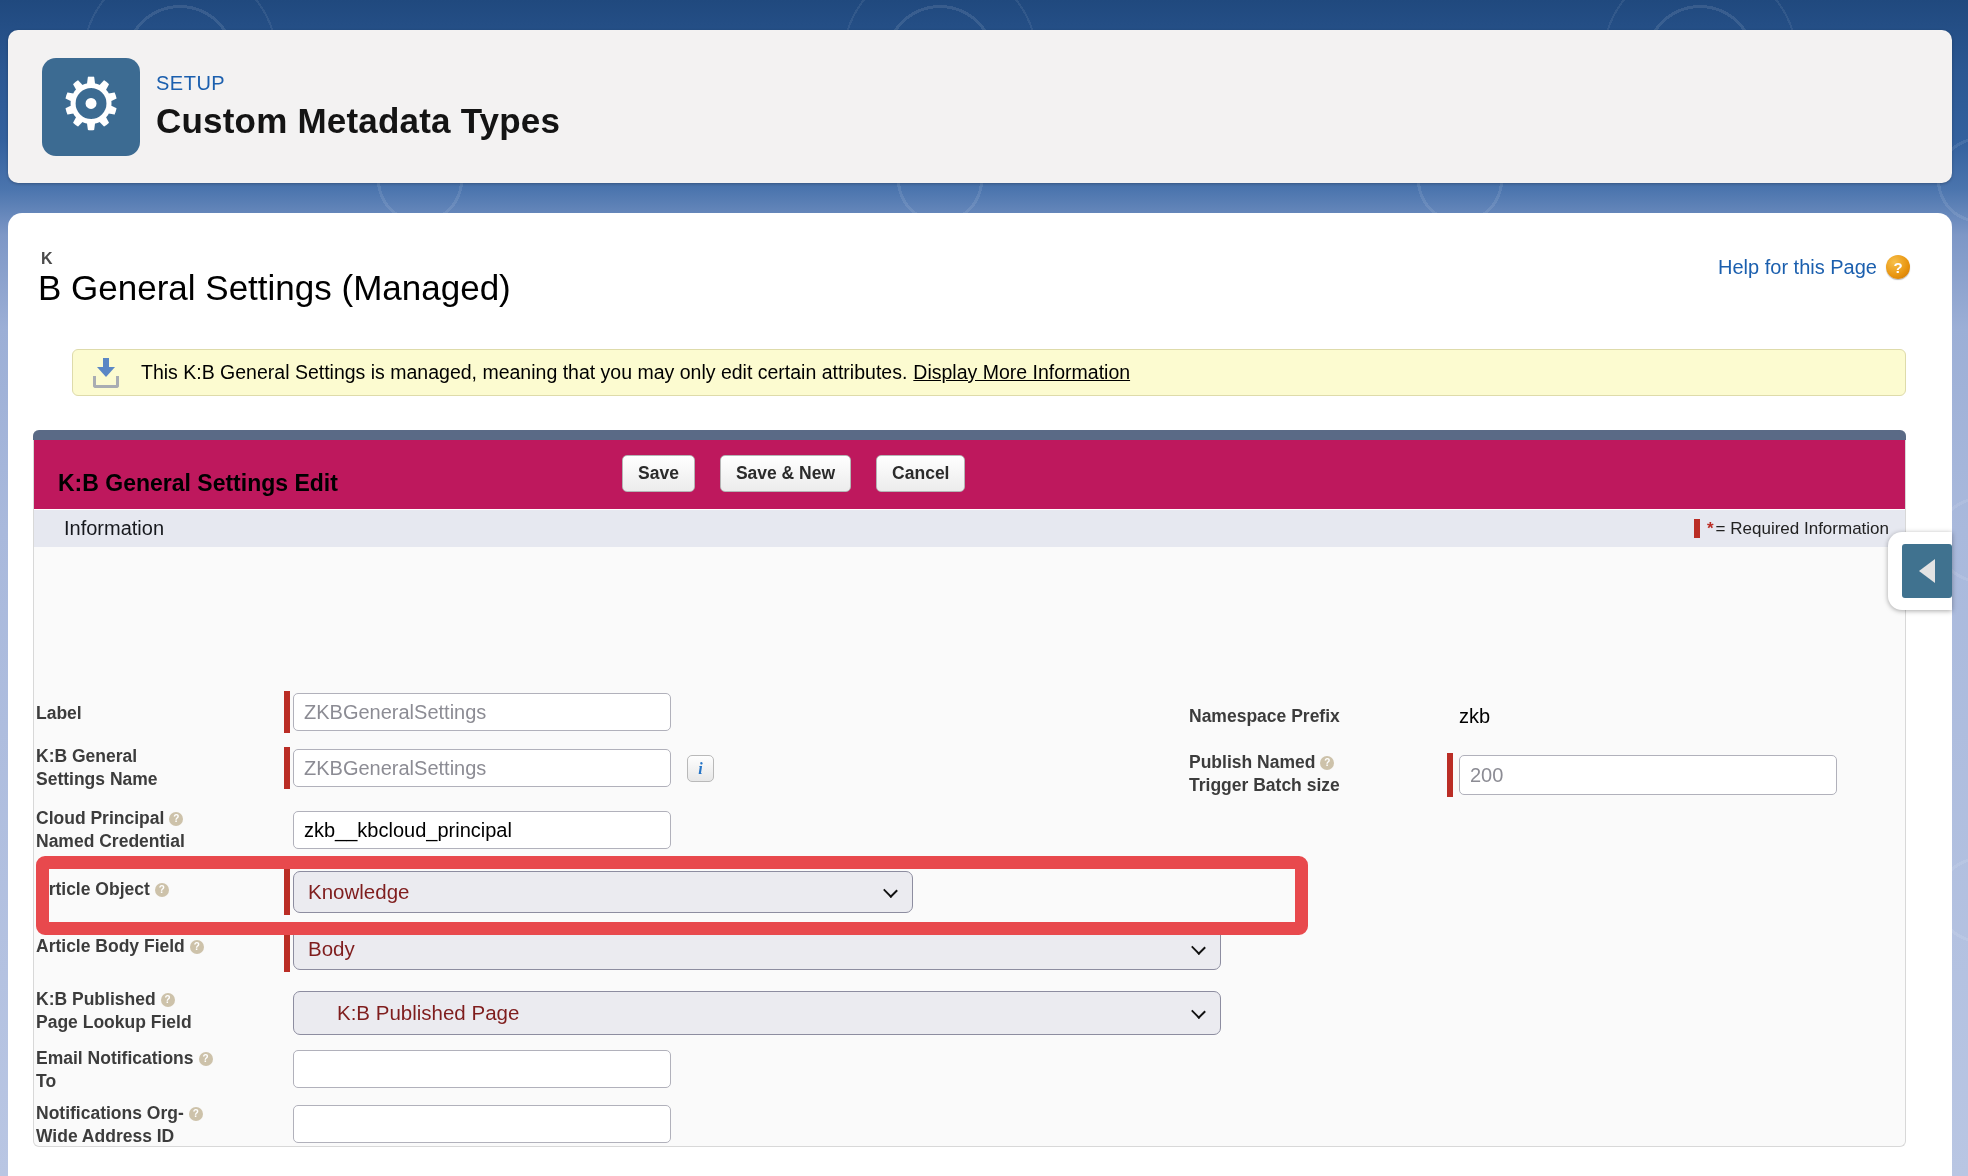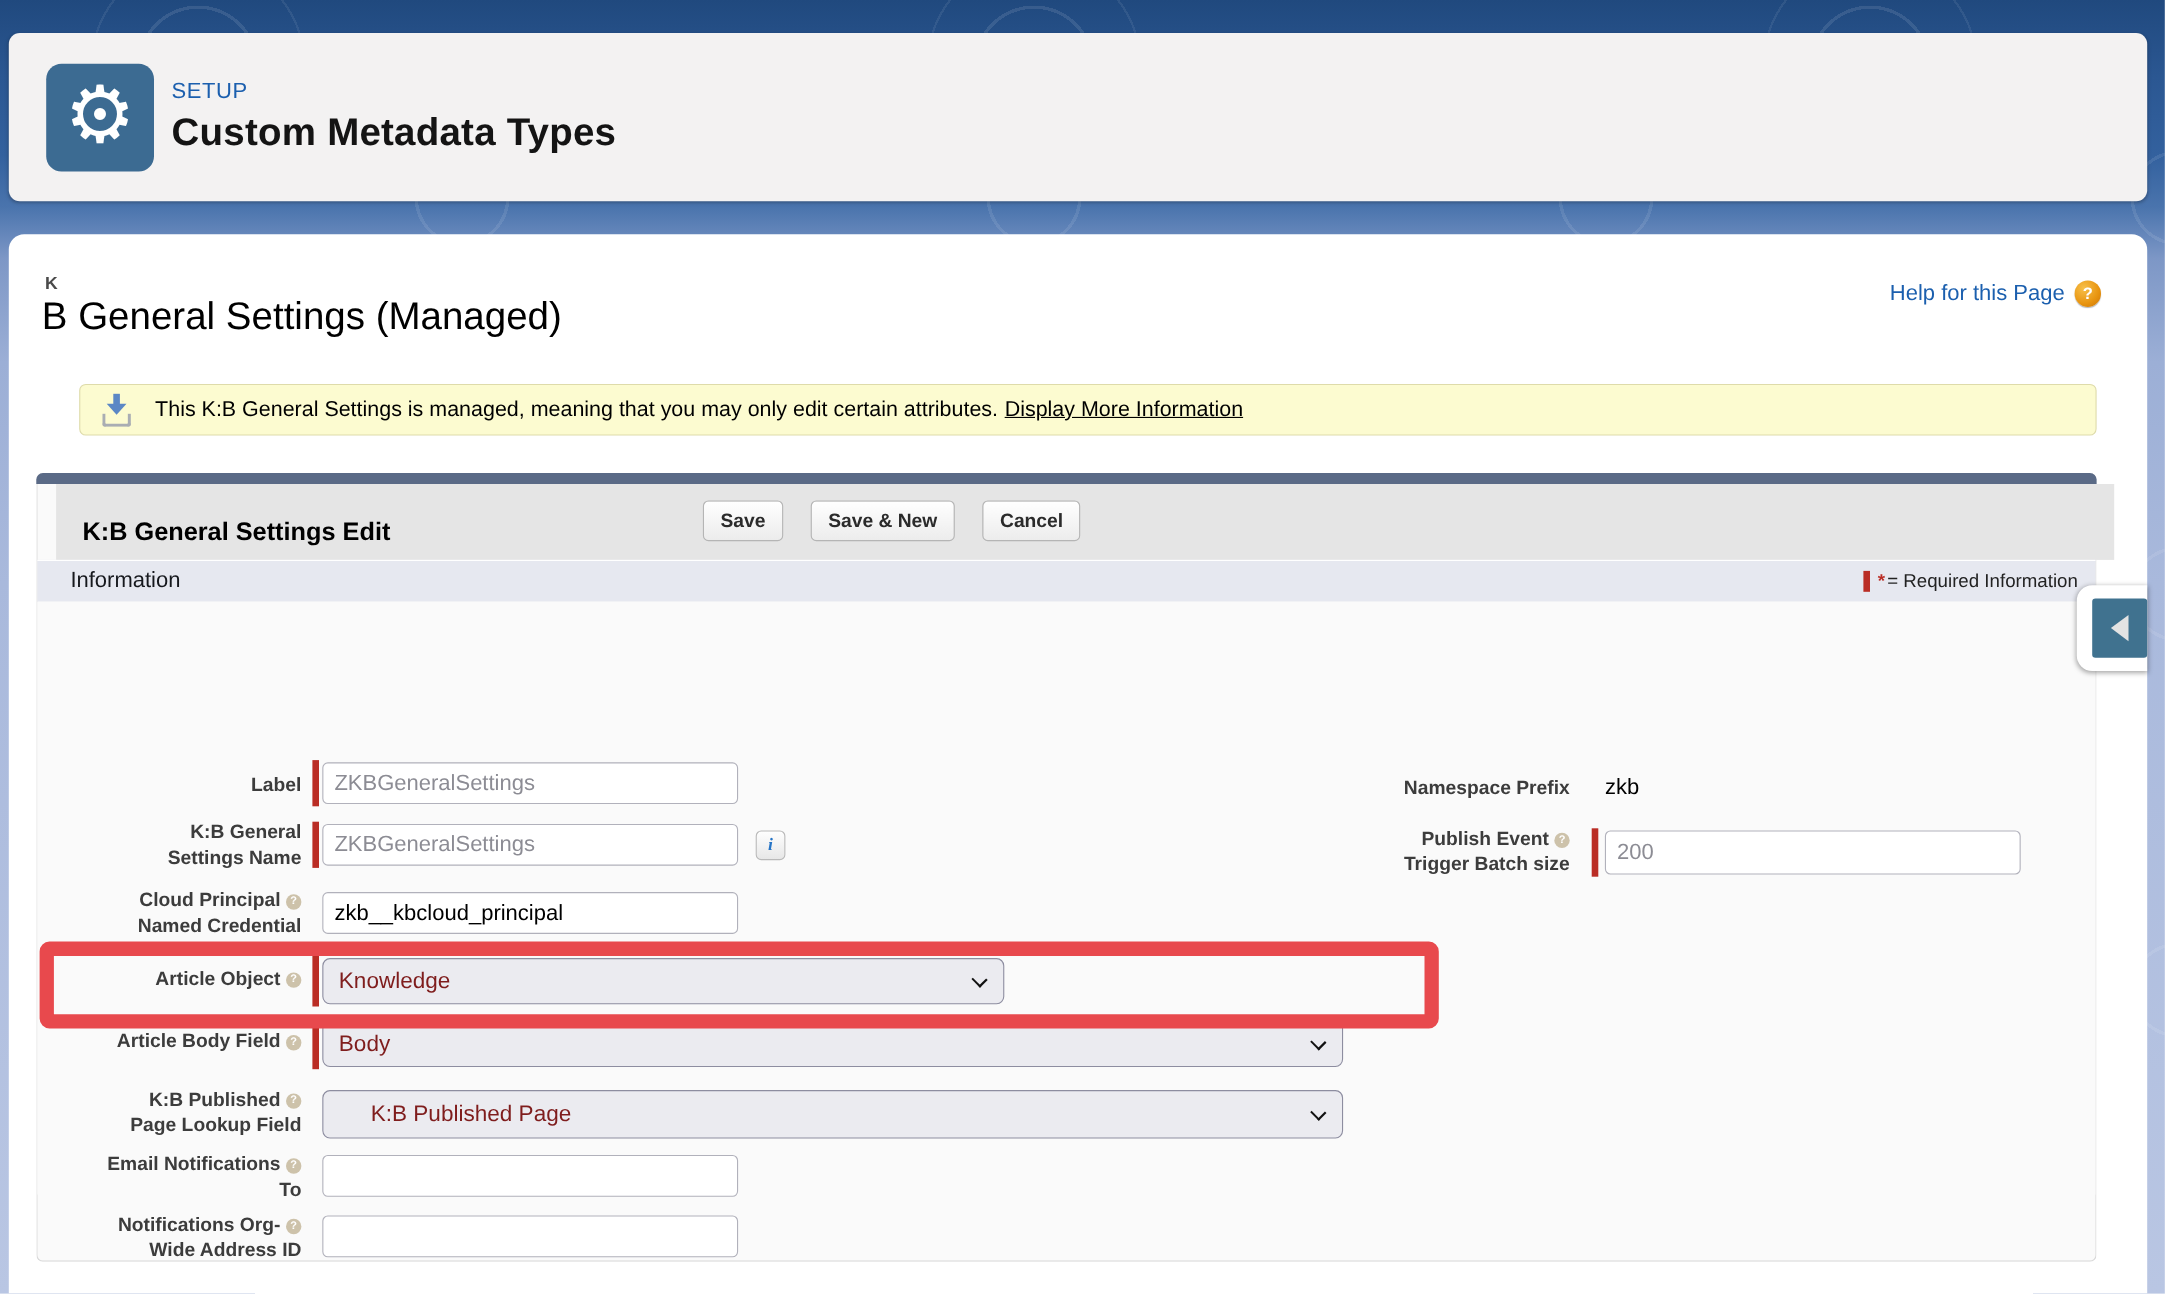--- a/index.html
+++ b/index.html
@@ -58,41 +58,41 @@
   .pkg-tray { position:absolute; left:0; bottom:0; width:26px; height:12px;
     border:3px solid #a9adb3; border-top:none; border-radius:0 0 3px 3px; }
   .banner-link { color:#000; text-decoration:underline; margin-left:6px; cursor:pointer; }
 
   
   .form-block {
     position:absolute; left:25px; top:217px; width:1873px; height:717px;
     background:#fafafa; border:1px solid #d8d8d8; border-top:none; border-radius:6px;
   }
   .form-topbar { position:absolute; left:-1px; top:0; width:1873px; height:10px; background:#5a6a86; border-radius:6px 6px 0 0; }
-  .form-header { position:absolute; left:17px; top:10px; width:100%; height:69px; background:#e5e5e5;text-decoration:underline; }
+  .form-header { position:absolute; left:0; top:10px; width:100%; height:69px; background:#be185d;text-decoration:underline; }
   .form-title { position:absolute; left:24px; top:30px; font-size:23px; font-weight:700; color:#000; }
   .btn-row { position:absolute; display:flex; gap:11px; }
   .btn {
     height:37px; padding:0 15px; font-family:"Liberation Sans",sans-serif;
     font-size:17.5px; font-weight:700; color:#2b2b2b;
     background:linear-gradient(#ffffff,#ececec); border:1px solid #b5b5b5; border-radius:5px; cursor:pointer;margin-left:14px;
   }
   .info-bar {
     position:absolute; left:0; top:79px; width:100%; height:38px; background:#e6e8f0;
     border-top:1px solid #ffffff; display:flex; align-items:center;
   }
   .info-title { font-size:20px; font-weight:400; color:#16181d; margin-left:30px; }
   .req-note { position:absolute; right:16px; display:flex; align-items:center; font-size:17px; color:#222; }
   .req-chip { display:inline-block; width:6px; height:19px; background:#ba2d25; margin-right:7px; }
   .star { color:#ba2d25; font-weight:700; margin-right:2px; }
 
   .form-body { position:absolute; left:0; top:117px; width:100%; height:539px; background:#fafafa; }
 
   .lbl, .lbl-r {
-    position:absolute; width:238px; text-align:right;
+    position:absolute; width:238px; 
     font-size:17.5px; font-weight:700; color:#3c3c3c; line-height:23px;
   }
   .lbl { left:2px; }
   .lbl-r { left:1155px; }
   .qicon {
     display:inline-flex; width:14px; height:14px; border-radius:50%;
     background:#cdc2aa; color:#fff; font-size:10px; font-weight:700;
     align-items:center; justify-content:center; margin-left:5px; vertical-align:2px;
   }
   .req { position:absolute; width:6px; background:#ba2d25; }
@@ -263,21 +263,21 @@
         <span>Wide Address ID</span>
       </div>
       <input class="inp" style="top: 558px;" value="">
 
       <div class="lbl-r" style="top:158px;">
         <span>Namespace Prefix</span>
       </div>
       <span class="nsval" style="top:158px;">zkb</span>
 
       <div class="lbl-r" style="top:204px;">
-        <span>Publish Event</span><span class="qicon">
+        <span>Publish Named</span><span class="qicon">
             <span>?</span>
           </span><br>
         <span>Trigger Batch size</span>
       </div>
       <span class="req" style="left:1413px; top:206px; height:44px;"></span>
       <input class="inp dim" style="left: 1425px; top: 208px; width: 378px; height: 40px;" value="200">
 
     </div>
   </section>
 </main>

